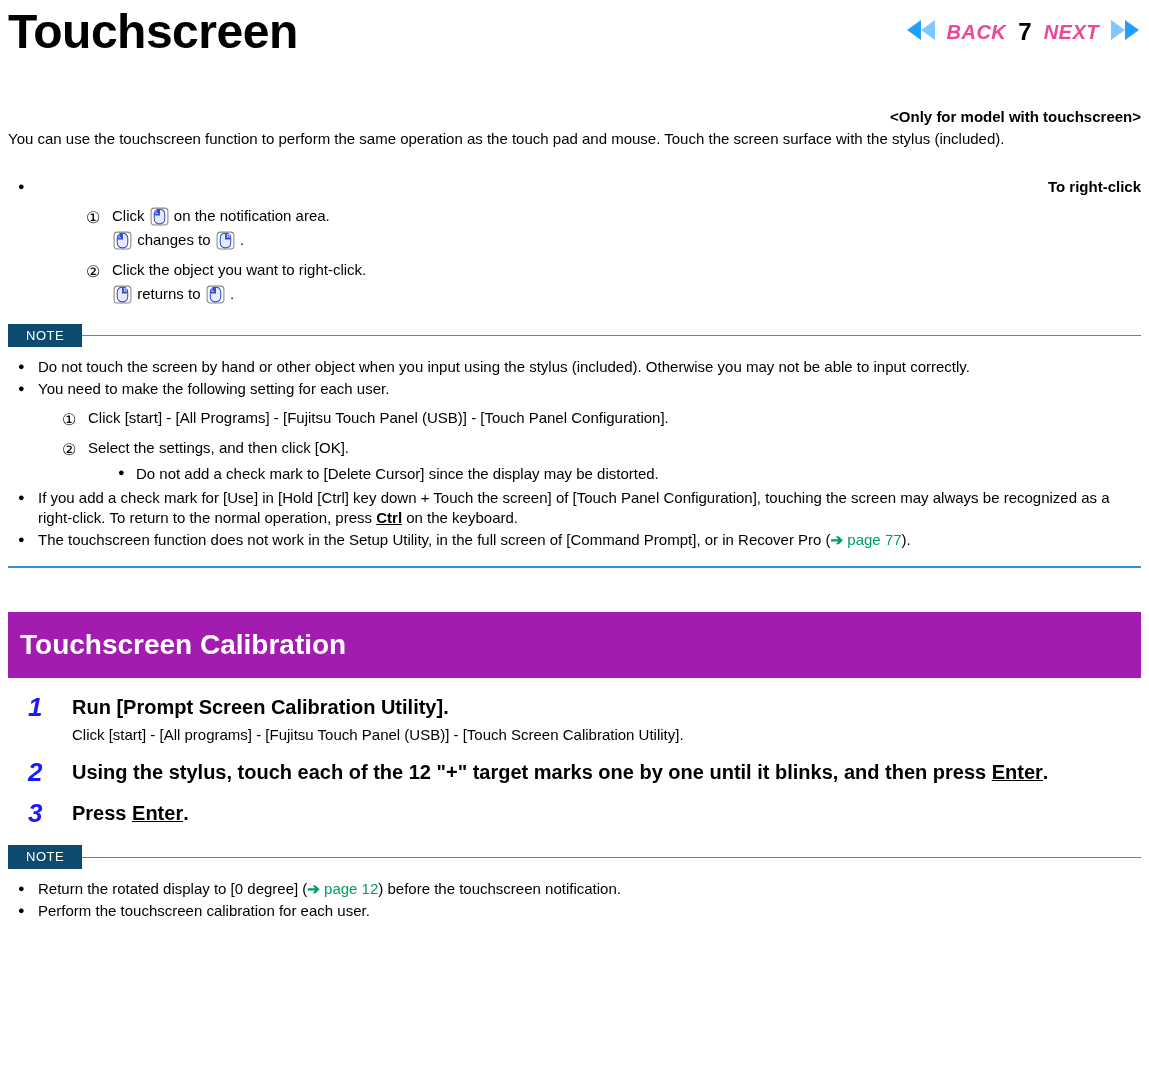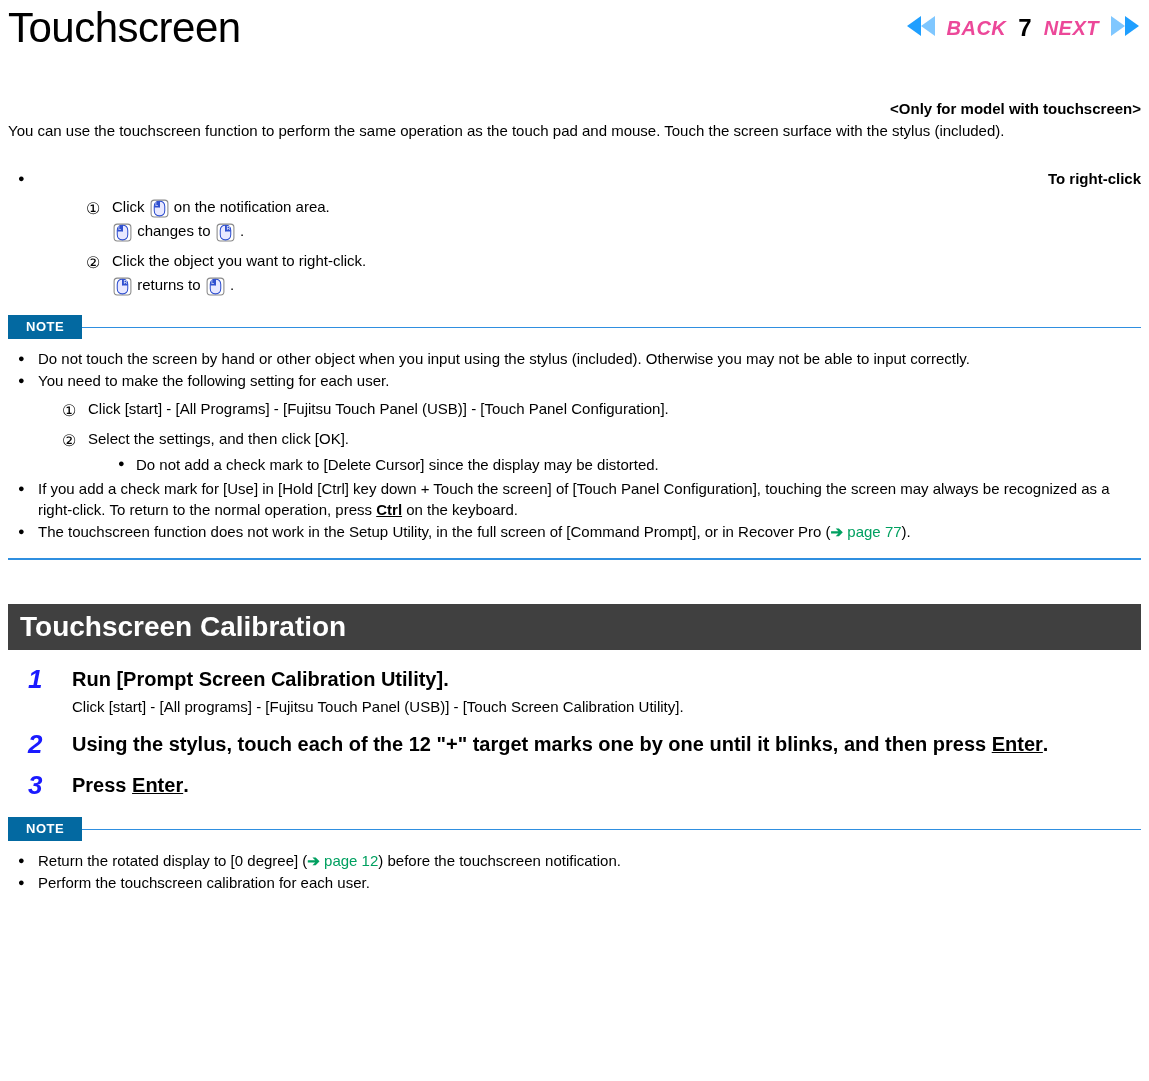--- a/index.html
+++ b/index.html
@@ -6,53 +6,53 @@
   body {
     font-family: Arial, Helvetica, sans-serif;
     font-size: 15px;
     color: #000;
     background: #fff;
     width: 1149px;
     padding: 0 8px;
     line-height: 1.35;
   }
   .header { display: flex; align-items: center; justify-content: space-between; }
-  .page-title { font-size: 42px; font-weight: normal; letter-spacing: -0.5px; }
+  .page-title { font-size: 48px; font-weight: bold; letter-spacing: -0.5px; }
   .nav { display: flex; align-items: center; gap: 6px; }
   .nav-arrow { display: inline-block; }
   .nav-text { color: #ec4899; font-style: italic; font-size: 20px; font-weight: bold; letter-spacing: 0.5px; }
   .nav-page { color: #000; font-size: 24px; font-weight: bold; margin: 0 6px; }
   .subtitle-block { margin-top: 42px; }
   .bold { font-weight: bold; text-align: right; }
   .para { margin-top: 2px; }
   .section-gap { margin-top: 28px; }
   .z-list { list-style: none; margin-left: 8px; }
   .z-item { position: relative; padding-left: 22px; margin-top: 2px; }
   .z-item::before { content: '\25CF'; position: absolute; left: 2px; top: 2px; font-size: 11px; }
   .circ-list { list-style: none; margin-left: 78px; margin-top: 6px; }
   .circ-item { position: relative; padding-left: 26px; margin-top: 6px; line-height: 1.6; }
   .circ-item.c1::before { content: '\2460'; position: absolute; left: 0; top: 1px; font-size: 16px; }
   .circ-item.c2::before { content: '\2461'; position: absolute; left: 0; top: 1px; font-size: 16px; }
   .icon-holder { display: inline-flex; align-items: center; justify-content: center; width: 21px; height: 21px; vertical-align: middle; }
   .mouse-icon-svg { width: 21px; height: 21px; }
   .note-bar { margin-top: 18px; }
-  .note-label { display: inline-block; background: #0369a1; color: #fff; font-weight: bold; font-size: 13px; padding: 3px 18px; letter-spacing: 0.5px; }
+  .note-label { display: inline-block; background: #0c4a6e; color: #fff; font-weight: normal; font-size: 13px; padding: 3px 18px; letter-spacing: 0.5px; }
   .note-line-wrap { display: flex; align-items: center; }
   .note-line { flex: 1; height: 1px; background: #2f8fe0; }
   .note-content { margin-top: 10px; }
   .note-content .z-list { margin-left: 8px; }
   .sub-circ-list { list-style: none; margin-left: 24px; margin-top: 4px; }
   .sub-z-list { list-style: none; margin-left: 28px; margin-top: 2px; }
   .sub-z-item { position: relative; padding-left: 20px; margin-top: 2px; }
   .sub-z-item::before { content: '\25CF'; position: absolute; left: 2px; top: 2px; font-size: 11px; }
   .key-label { font-weight: bold; font-family: Arial, sans-serif; text-decoration: underline; text-decoration-thickness: 1px; }
   .link-green { color: #00a060; }
   .link-arrow { color: #00a060; font-weight: bold; }
   .hr-blue { margin-top: 16px; border: none; border-top: 2px solid #2f8fe0; }
-  .blue-band { background: #404040; color: #fff; font-size: 28px; font-weight: bold; padding: 4px 12px; margin-top: 44px; }
+  .blue-band { background: #a21caf; color: #fff; font-size: 28px; font-weight: bold; padding: 14px 12px; margin-top: 44px; }
   .steps { margin: 16px 0 0 20px; }
   .step { display: flex; margin-top: 14px; }
   .step-num { color: #1a1aff; font-style: italic; font-size: 26px; font-weight: bold; width: 44px; flex-shrink: 0; line-height: 1; }
   .step-body { flex: 1; }
   .step-title { font-size: 20px; font-weight: bold; }
   .step-sub { font-size: 15px; margin-top: 4px; }
 </style>
 </head>
 <body>
 

